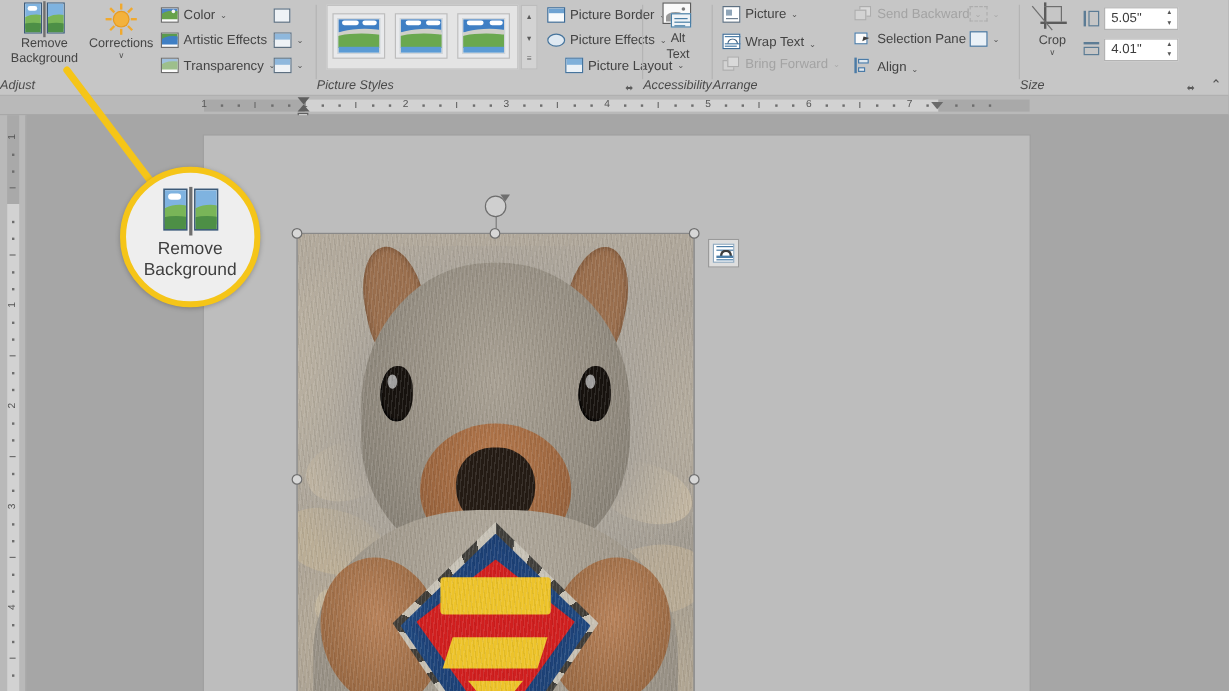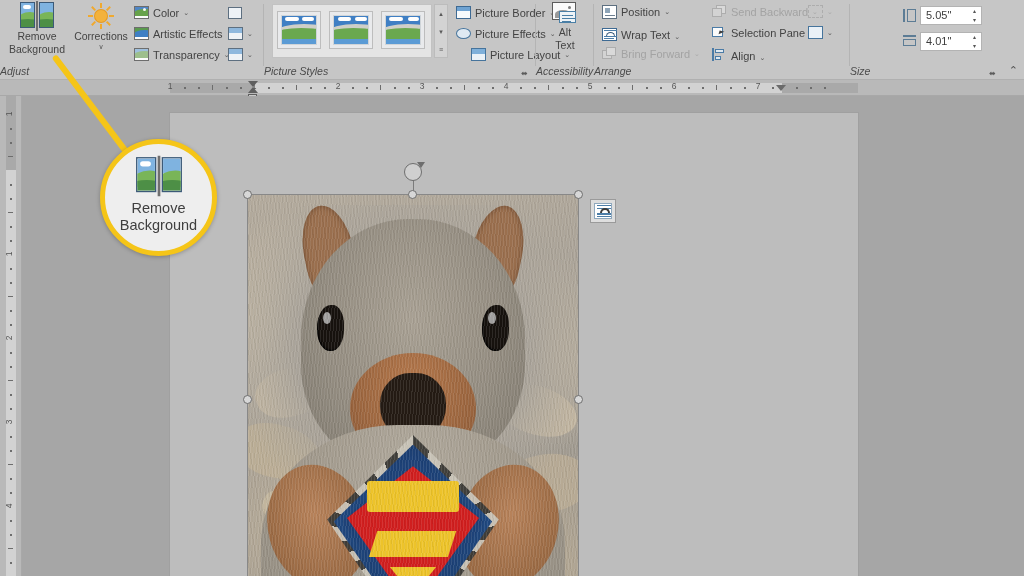--- a/index.html
+++ b/index.html
@@ -445,21 +445,21 @@
     <div class="grp-sep" style="left:57px;"></div>
   </div>
 
   <div class="grp" style="left:594px;width:256px;">
     <div class="grp-body">
       <div class="smbtn" style="left:8px;top:3px;">
         <span class="icon ic-pos">
             <span class="blk"></span>
             <i style="top:9px;width:10px"></i>
           </span>
-        <span class="t txt">Position</span>
+        <span class="t txt">Picture</span>
         <span class="dd">⌄</span>
       </div>
       <div class="smbtn" style="left:8px;top:24px;align-items:flex-end;">
         <span class="icon ic-wrap">
             <span class="arc"></span>
             <span class="ln" style="left:1px;top:1px;width:13px"></span>
             <span class="ln" style="left:1px;bottom:3px;width:13px"></span>
             <span class="ln" style="left:1px;bottom:1px;width:10px"></span>
           </span>
         <span class="t txt">Wrap Text</span>
@@ -507,20 +507,30 @@
         <span class="icon" style="width:15px;height:13px;background:#eaf1f7;border:1.2px solid #46749c;"></span>
         <span class="dd">⌄</span>
       </div>
     </div>
     <div class="grp-label">Arrange</div>
     <div class="grp-sep" style="left:255px;"></div>
   </div>
 
   <div class="grp" style="left:850px;width:174px;">
     <div class="grp-body">
+      <div class="bigbtn" style="left:6px;width:42px;">
+        <span class="icon ic-crop">
+          <span class="v"></span>
+            <span class="h"></span>
+            <span class="b1"></span>
+            <span class="diag"></span>
+        </span>
+        <span class="lbl txt">Crop</span>
+        <span class="caret">∨</span>
+      </div>
 
       <span class="dim-ic" style="left:52px;top:8px;">
         <span class="ln" style="left:1px;top:1px;width:1.5px;height:13px;"></span>
         <span class="ln" style="left:5px;top:1px;width:9px;height:13px;background:none;border:1.3px solid #5c7c95;"></span>
       </span>
       <div class="spin" style="left:70px;top:6px;">
         <span>5.05"</span>
         <span class="arrows">
           <span>▴</span>
           <span>▾</span>

